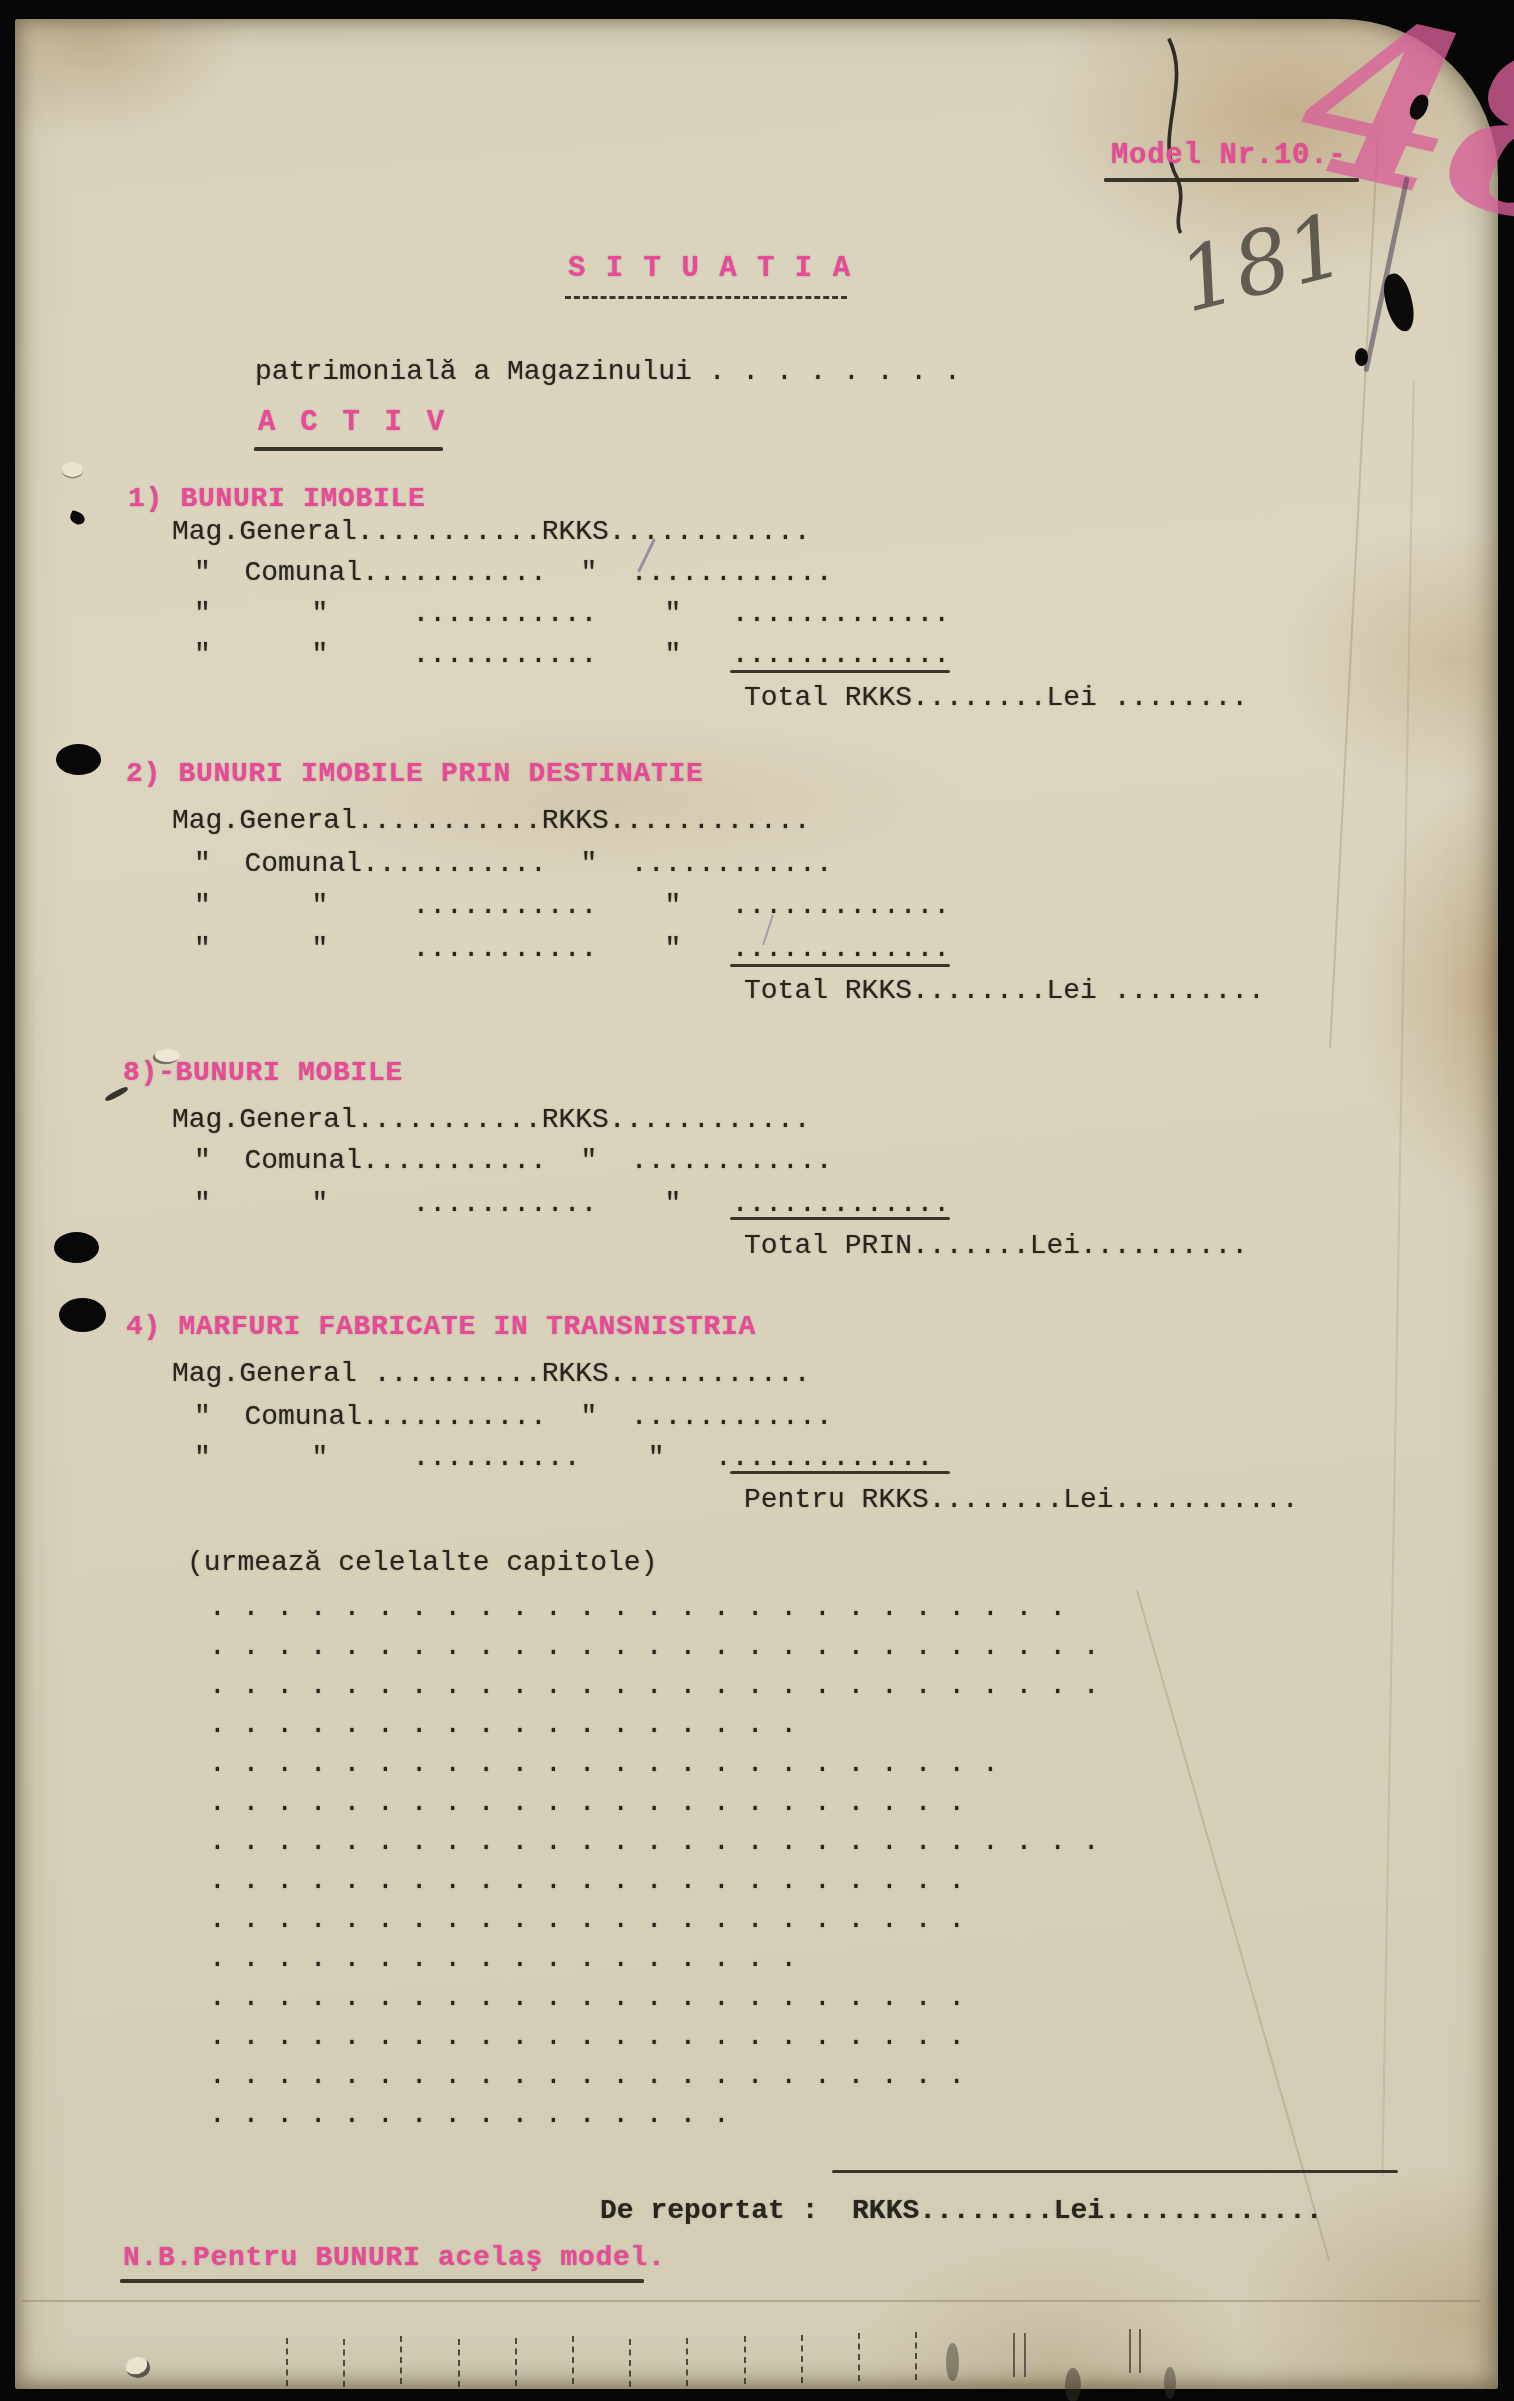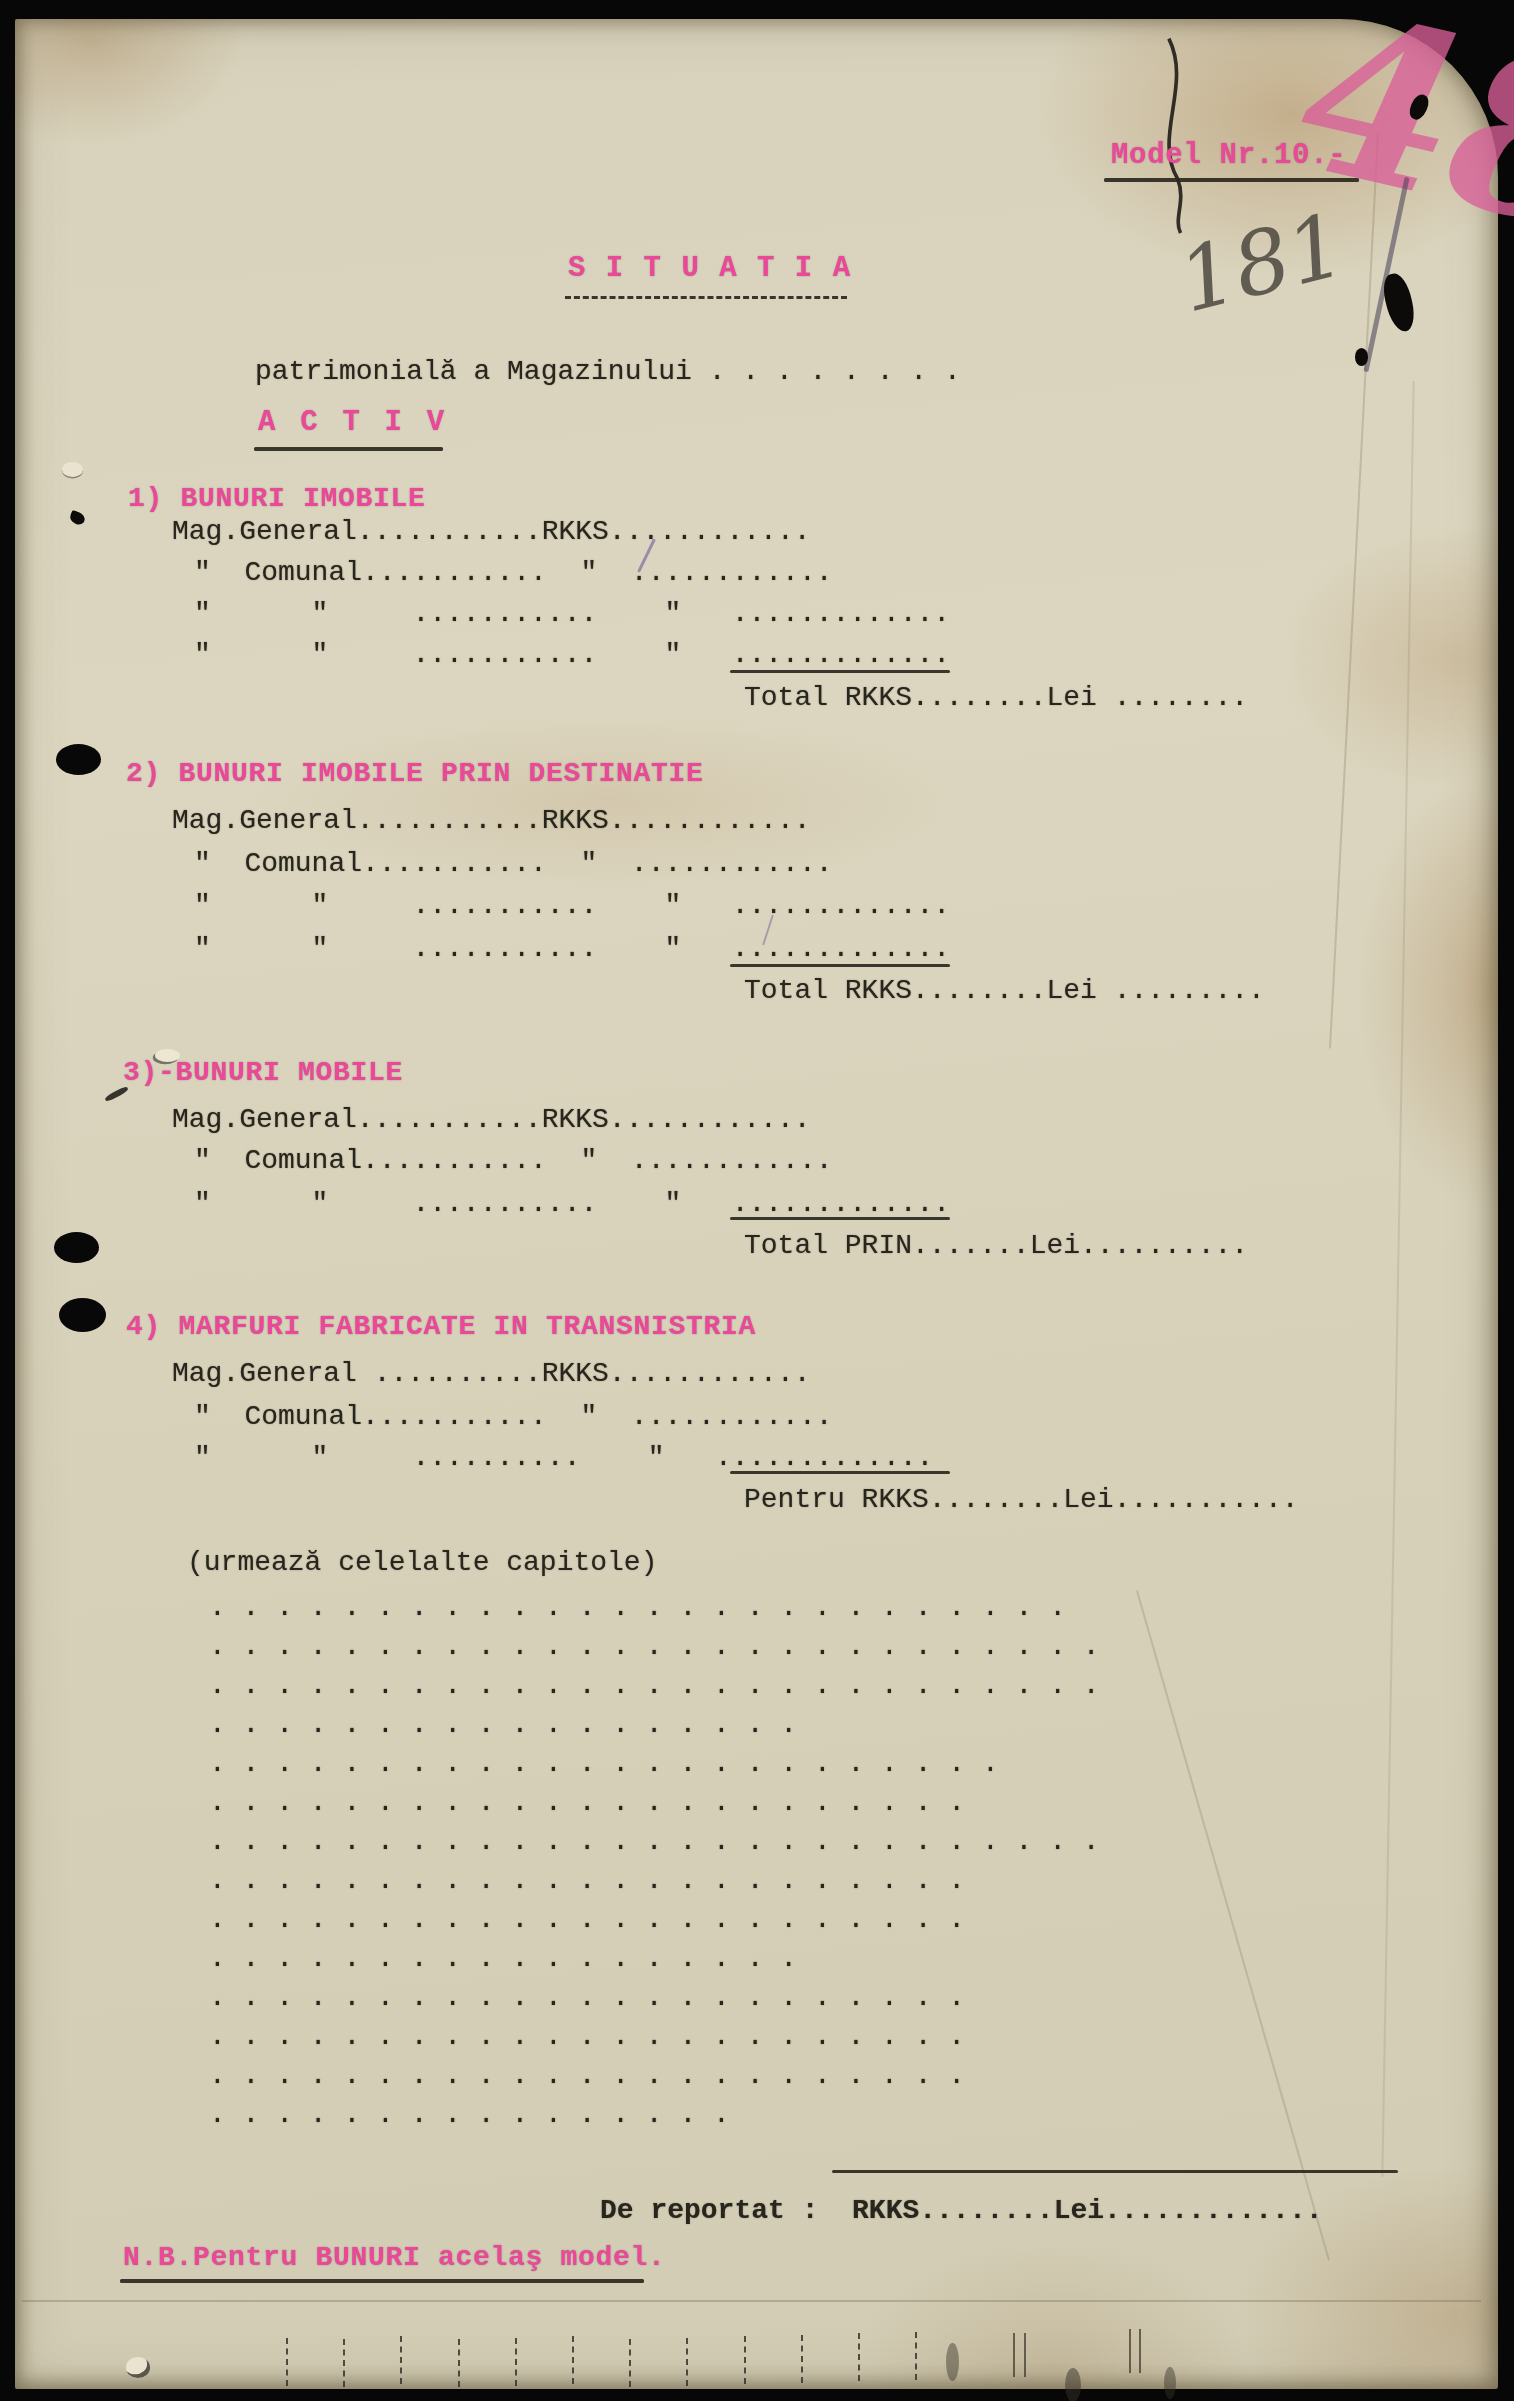--- a/index.html
+++ b/index.html
@@ -93,21 +93,21 @@
 <div class="txt" style="left:744px;top:682px;">Total RKKS........Lei ........</div>
 
 <div class="txt hdr" style="left:126px;top:758px;">2) BUNURI IMOBILE PRIN DESTINATIE</div>
 <div class="txt" style="left:172px;top:805px;">Mag.General...........RKKS............</div>
 <div class="txt" style="left:194px;top:848px;">"  Comunal...........  "  ............</div>
 <div class="txt" style="left:194px;top:890px;">"      "     ...........    "   .............</div>
 <div class="txt" style="left:194px;top:933px;">"      "     ...........    "   .............</div>
 <div class="bar" style="left:730px;top:964px;width:220px;height:2.9px;"></div>
 <div class="txt" style="left:744px;top:975px;">Total RKKS........Lei .........</div>
 
-<div class="txt hdr" style="left:123px;top:1057px;">3)-BUNURI MOBILE</div>
+<div class="txt hdr" style="left:123px;top:1057px;">8)-BUNURI MOBILE</div>
 <div class="txt" style="left:172px;top:1104px;">Mag.General...........RKKS............</div>
 <div class="txt" style="left:194px;top:1145px;">"  Comunal...........  "  ............</div>
 <div class="txt" style="left:194px;top:1188px;">"      "     ...........    "   .............</div>
 <div class="bar" style="left:730px;top:1217px;width:220px;height:2.9px;"></div>
 <div class="txt" style="left:744px;top:1230px;">Total PRIN.......Lei..........</div>
 
 <div class="txt hdr" style="left:126px;top:1311px;">4) MARFURI FABRICATE IN TRANSNISTRIA</div>
 <div class="txt" style="left:172px;top:1358px;">Mag.General ..........RKKS............</div>
 <div class="txt" style="left:194px;top:1401px;">"  Comunal...........  "  ............</div>
 <div class="txt" style="left:194px;top:1442px;">"      "     ..........    "   .............</div>

